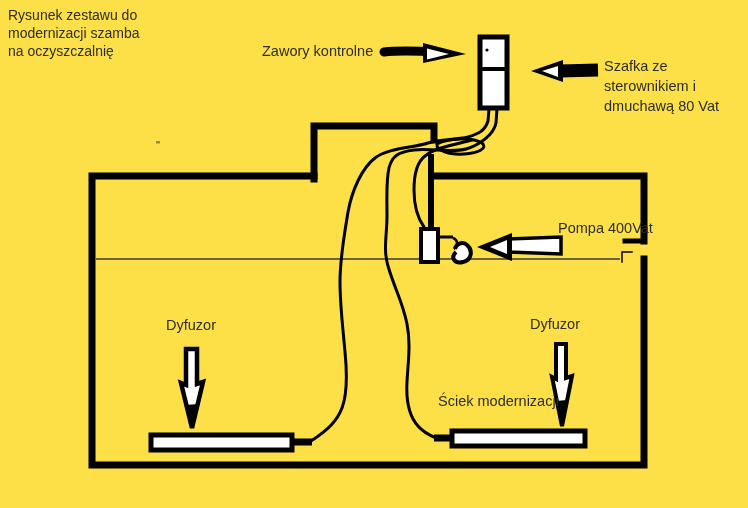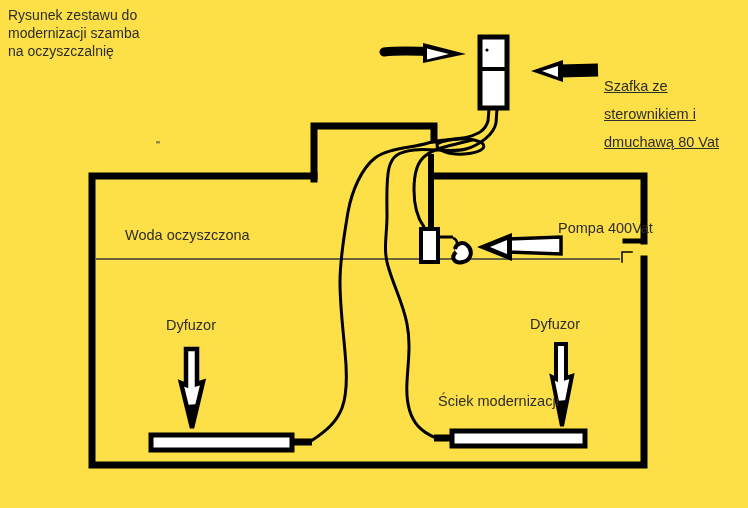--- a/index.html
+++ b/index.html
@@ -13,21 +13,21 @@
   }
   .lbl{
     position:absolute;
     font-size:14.5px;
     line-height:19px;
     color:#2d2d2d;
     white-space:pre-line;
   }
   .title{ left:8px; top:6px; font-size:14px; line-height:18px; width:170px;}
   .zawory{ left:262px; top:42px; }
-  .szafka{ left:604px; top:72px; line-height:28px; width:140px;text-decoration:underline;}
+  .szafka{ left:604px; top:56px; line-height:20px; width:140px;}
   .woda{ left:125px; top:226px; }
   .pompa{ left:558px; top:219px;text-align:right; }
   .doplyw{ left:650px; top:244px; }
   .dyf-left{ left:166px; top:316px; }
   .dyf-right{ left:530px; top:315px; }
   .sciek{ left:438px; top:392px; }
   svg{position:absolute;left:0;top:0;}
 </style>
 </head>
 <body>
@@ -103,21 +103,21 @@
       <polygon points="556,344 566,344 566,378 572,376 562,426 552,377 556,379" fill="#fff" stroke="#000" stroke-width="4" stroke-linejoin="miter"></polygon>
       <polygon points="556,401 567,400 561,425" fill="#000"></polygon>
     </g>
 
     <rect x="156" y="141" width="4" height="2.5" fill="#444" opacity="0.55"></rect>
   </svg>
 
   <div class="lbl title">Rysunek zestawu do
 modernizacji szamba
 na oczyszczalnię</div>
+  <div class="lbl zawory">Zawory kontrolne</div>
   <div class="lbl szafka">Szafka ze
 sterownikiem i
 dmuchawą 80 Vat</div>
-  <div class="lbl woda">Woda oczyszczona</div>
   <div class="lbl pompa">Pompa 400Vat</div>
   <div class="lbl dyf-left">Dyfuzor</div>
   <div class="lbl dyf-right">Dyfuzor</div>
   <div class="lbl sciek">Ściek modernizacji</div>
 </div>
 
 </body></html>

